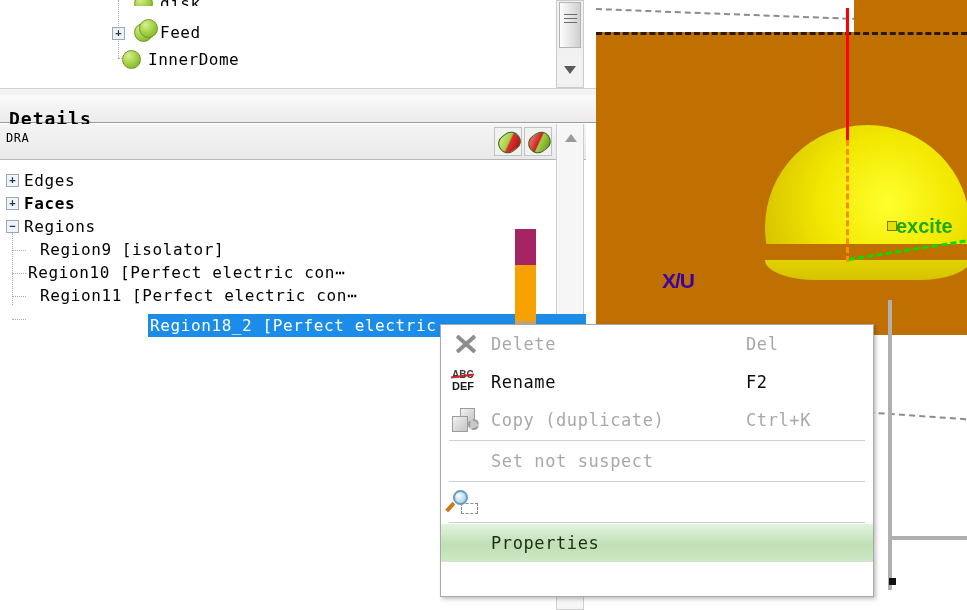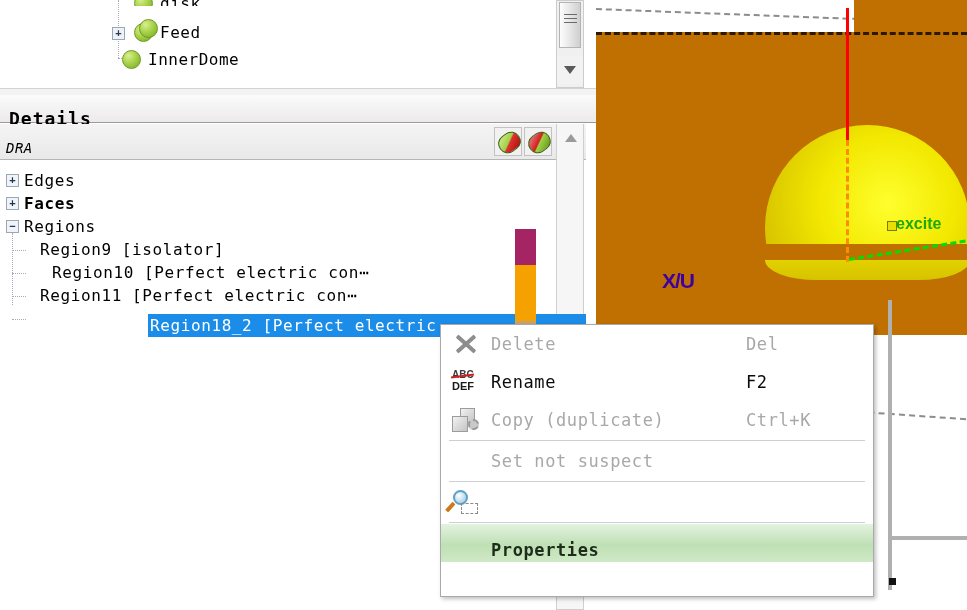--- a/index.html
+++ b/index.html
@@ -26,21 +26,21 @@
         background:linear-gradient(#efe000,#d6c300);clip-path:inset(50% 0 0 0);}
   .zaxis{position:absolute;left:250px;top:8px;width:3px;height:132px;background:#ff0000;}
   .zaxis-d{position:absolute;left:250px;top:140px;width:0;height:122px;
         border-left:3px dashed #ff8c00;}
   .yaxis{position:absolute;left:253px;top:258px;width:118px;height:0;
         border-top:3px dashed #00e000;transform:rotate(-9deg);transform-origin:left center;}
   .xaxis{position:absolute;left:131px;top:330px;width:124px;height:0;
         border-top:3px dotted #3c0090;transform:rotate(-27deg);transform-origin:right center;}
   .xlabel{position:absolute;left:66px;top:269px;color:#3f00a0;font-weight:bold;font-size:21px;
         font-family:"Liberation Sans",sans-serif;letter-spacing:-1px;}
-  .excite{position:absolute;left:300px;top:215px;color:#1fa800;font-weight:bold;font-size:16px;
+  .excite{position:absolute;left:300px;top:215px;color:#1fa800;font-weight:bold;font-size:20px;
         font-family:"Liberation Sans",sans-serif;letter-spacing:0px;}
   .excite-box{position:absolute;left:291px;top:221px;width:8px;height:8px;border:1.5px solid #7a7a00;background:#e8e000;}
   .vline{position:absolute;left:292px;top:300px;width:4px;height:290px;background:#b0b0b0;}
   .hline{position:absolute;left:292px;top:536px;width:79px;height:4px;background:#b0b0b0;}
   .blackdot{position:absolute;left:293px;top:578px;width:7px;height:7px;background:#111;}
 
   
   #tree-panel{position:absolute;left:0;top:0;width:596px;height:92px;background:#fff;}
   .tnode{position:absolute;white-space:nowrap;font-size:16px;letter-spacing:0.5px;}
   .sphere{display:inline-block;width:17px;height:17px;border-radius:50%;vertical-align:-4px;
@@ -70,21 +70,21 @@
 
   .hsplit{position:absolute;left:0;top:88px;width:596px;height:7px;background:#f3f3f3;border-top:1px solid #d3d3d3;border-bottom:1px solid #c9c9c9;}
 
   
   #details{position:absolute;left:0;top:95px;width:596px;height:515px;background:#fff;}
   #details-title{position:absolute;left:0;top:0;width:596px;height:28px;
     background:linear-gradient(#fbfbfb,#eceaea);border-bottom:1px solid #9b9b9b;box-sizing:border-box;}
   #details-title span{position:absolute;left:9px;top:13px;font-size:18px;font-weight:bold;letter-spacing:1px;}
   #dra-row{position:absolute;left:0;top:29px;width:586px;height:36px;
     background:linear-gradient(#f4f4f4,#e9e9e9);border-bottom:1px solid #b5b5b5;box-sizing:border-box;}
-  #dra-row .label{position:absolute;left:6px;top:16px;font-size:14px;letter-spacing:0.5px;font-style:italic;}
+  #dra-row .label{position:absolute;left:6px;top:7px;font-size:12px;letter-spacing:0.5px;}
   .pillbtn{position:absolute;top:3px;width:28px;height:29px;background:#f1f1f1;border:1px solid #c2c2c2;box-sizing:border-box;}
   .pill{position:absolute;left:3px;top:5px;width:21px;height:17px;border-radius:9px;
     transform:rotate(-35deg);border:1px solid #3c6012;}
   .pill.a{background:linear-gradient(150deg,#d9ef94 0%,#9fd046 46%,#e03030 52%,#a80c0c 100%);}
   .pill.b{background:linear-gradient(150deg,#ef8c8c 0%,#d02020 46%,#9fd046 52%,#5f9410 100%);}
 
   
   #det-scroll{position:absolute;left:556px;top:29px;width:28px;height:486px;background:#f6f6f6;border:1px solid #cfcfcf;border-top:none;box-sizing:border-box;}
   #det-up{position:absolute;left:0;top:0;width:26px;height:28px;}
 
@@ -105,21 +105,21 @@
 
   
   #ctxmenu{position:absolute;left:440px;top:324px;width:434px;height:273px;background:#fff;
     border:1px solid #a9a9a9;box-shadow:2px 2px 4px rgba(0,0,0,.25);box-sizing:border-box;}
   .mi{position:relative;height:38px;width:100%;box-sizing:border-box;text-align:center;}
   .mi .mlabel{position:absolute;left:50px;top:9px;font-size:17px;letter-spacing:0.6px;white-space:nowrap;}
   .mi .maccel{position:absolute;left:305px;top:9px;font-size:17px;letter-spacing:0.6px;white-space:nowrap;}
   .mi.disabled .mlabel,.mi.disabled .maccel{color:#a8a8a8;}
   .mi.enabled .mlabel,.mi.enabled .maccel{color:#0b0b0b;}
   .mi.hl{background:linear-gradient(#e3f3e0,#bfe0b5 55%,#cfe8c6);}
-  .mi.hl .mlabel{font-weight:bold;color:#1e2d1a;margin-top:7px;}
+  .mi.hl .mlabel{font-weight:normal;color:#1e2d1a;}
   .msep{height:1px;margin:1px 8px;background:#cfcfcf;}
   .micon{position:absolute;left:10px;top:6px;width:30px;height:26px;}
 
   
   .ic-x:before,.ic-x:after{content:"";position:absolute;left:3px;top:11px;width:24px;height:4px;background:#8d8d8d;border-radius:1px;}
   .ic-x:before{transform:rotate(42deg);} .ic-x:after{transform:rotate(-42deg);}
   
   .ic-ren .abc{position:absolute;left:1px;top:0px;font-family:"Liberation Sans",sans-serif;font-size:10px;
     font-weight:bold;color:#3a3a3a;letter-spacing:0px;}
   .ic-ren .strike{position:absolute;left:0px;top:6px;width:23px;height:2px;background:#d02020;transform:rotate(-7deg);}
@@ -221,21 +221,21 @@
   <div class="dotline-v" style="left:12px;top:138px;height:72px;"></div>
   <div class="dotline-h" style="left:12px;top:155px;width:14px;"></div>
   <div class="dotline-h" style="left:12px;top:178px;width:14px;"></div>
   <div class="dotline-h" style="left:12px;top:201px;width:14px;"></div>
   <div class="dotline-h" style="left:12px;top:224px;width:14px;"></div>
 
   <div class="drow" style="top:143px;">
     <span class="txt" style="left:40px;">Region9 [isolator]</span>
   </div>
   <div class="drow" style="top:166px;">
-    <span class="txt" style="left:52px;">Region10 [Perfect electric con⋯</span>
+    <span class="txt" style="left:28px;">Region10 [Perfect electric con⋯</span>
   </div>
   <div class="drow" style="top:189px;">
     <span class="txt" style="left:40px;">Region11 [Perfect electric con⋯</span>
   </div>
 
   <div id="det-scroll">
     <div id="det-up">
         <div class="arrow-up"></div>
       </div>
   </div>

